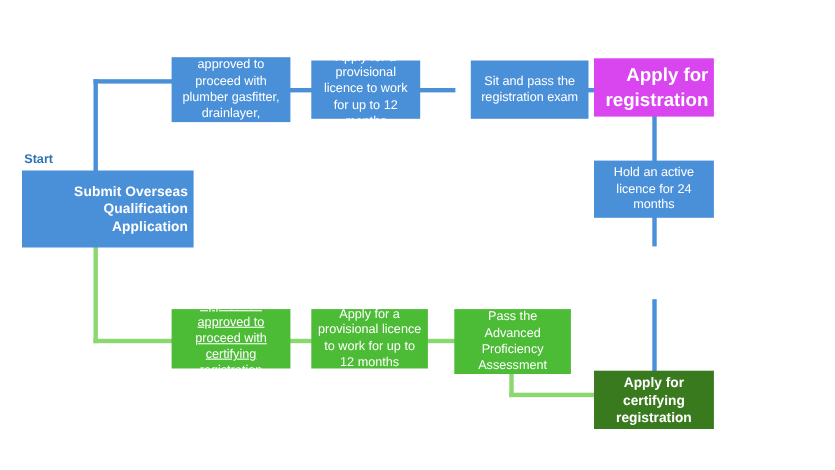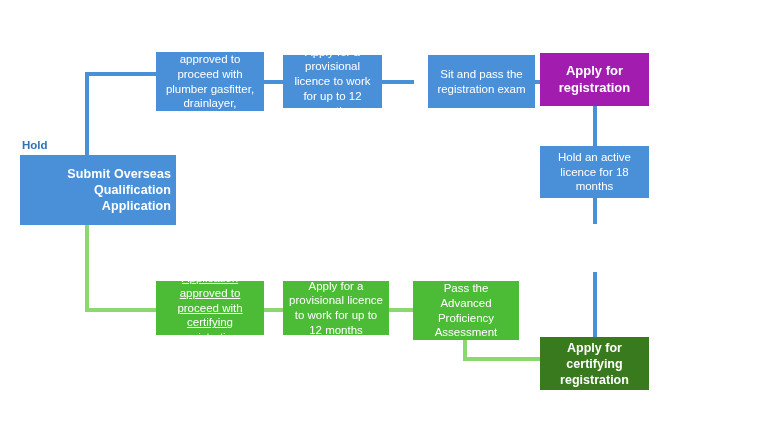--- a/index.html
+++ b/index.html
@@ -28,21 +28,21 @@
     line-height: 1.28;
     padding: 2px 5px;
     z-index: 3;
   }
   .node span {
     display: block;
     width: 100%;
   }
   .node.blue       { background: #4A90D9; font-size: 11.5px; font-weight: 400; }
   .node.blue-bold  { background: #4A90D9; font-size: 12.5px; font-weight: bold; letter-spacing: .1px; }
-  .node.darkblue   { background: #a21caf; font-size: 13px; font-weight: bold; }
+  .node.darkblue   { background: #d946ef; font-size: 17px; font-weight: bold; text-align: right; }
   .node.green      { background: #4CBB35; font-size: 11.5px; font-weight: 400; }
   .node.darkgreen  { background: #3A7A1E; font-size: 12.5px; font-weight: bold; }
 
   .connector {
     position: absolute;
     z-index: 1;
   }
   .c-blue  { background: #4A90D9; }
   .c-green { background: #8BD86E; }
 
@@ -80,21 +80,21 @@
   <div class="connector c-green" style="left:85px; top:308px; width:73px; height:4px;"></div>
 
   <div class="connector c-green" style="left:263px; top:308px; width:22px; height:4px;"></div>
 
   <div class="connector c-green" style="left:388px; top:308px; width:26px; height:4px;"></div>
 
   <div class="connector c-green" style="left:463px; top:340px; width:4px; height:21px;"></div>
 
   <div class="connector c-green" style="left:463px; top:357px; width:78px; height:4px;"></div>
 
-  <div class="label-start" style="left:22px; top:139px;">Hold</div>
+  <div class="label-start" style="left:22px; top:139px;">Start</div>
 
   <div class="node blue-bold" style="left:20px; top:155px; width:156px; height:70px;text-align:right;">
     <span>Submit Overseas Qualification Application</span>
   </div>
 
   <div class="node blue" style="left:156px; top:52px; width:108px; height:59px;">
     <span>Application approved to proceed with plumber gasfitter, drainlayer, registration</span>
   </div>
 
   <div class="node blue" style="left:283px; top:55px; width:99px; height:53px;">
@@ -103,21 +103,21 @@
 
   <div class="node blue" style="left:412px; top:55px; width:107px; height:53px;margin-left:16px;">
     <span>Sit and pass the registration exam</span>
   </div>
 
   <div class="node darkblue" style="left:540px; top:53px; width:109px; height:53px;">
     <span>Apply for registration</span>
   </div>
 
   <div class="node blue" style="left:540px; top:146px; width:109px; height:52px;">
-    <span>Hold an active licence for 18 months</span>
+    <span>Hold an active licence for 24 months</span>
   </div>
 
 
   <div class="node green" style="left:156px; top:281px; width:108px; height:54px;text-decoration:underline;">
     <span>Application approved to proceed with certifying registration</span>
   </div>
 
   <div class="node green" style="left:283px; top:281px; width:106px; height:54px;">
     <span>Apply for a provisional licence to work for up to 12 months</span>
   </div>

